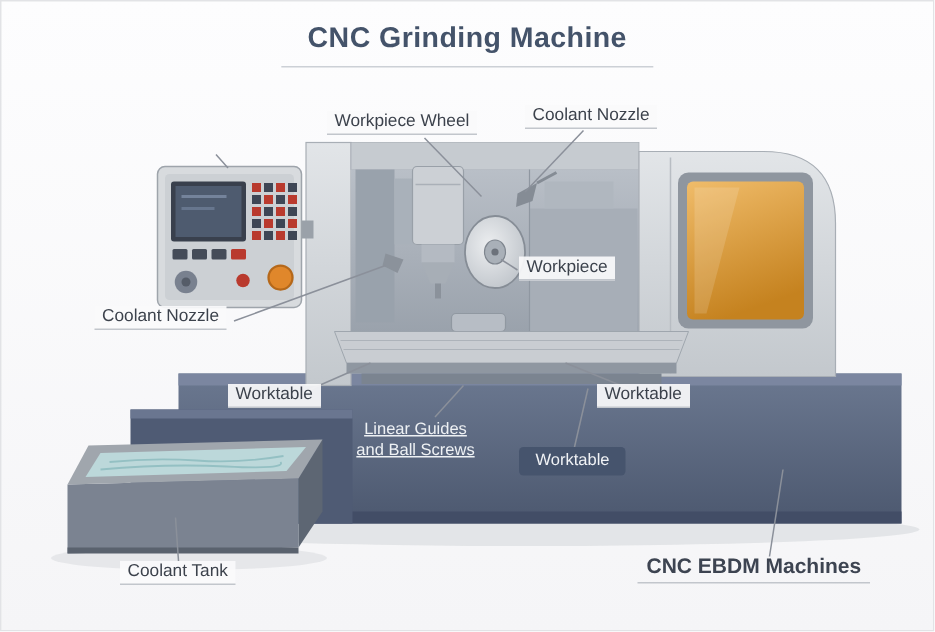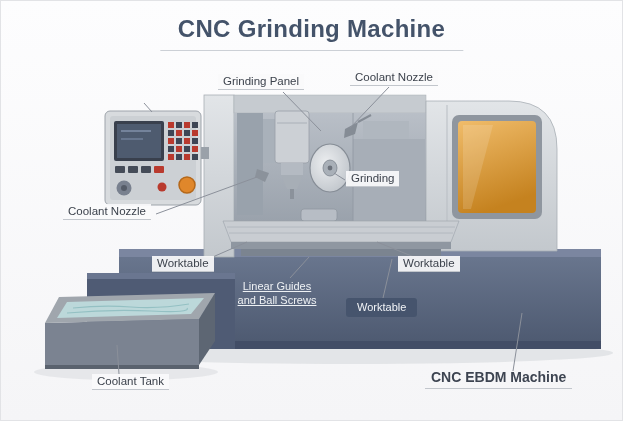--- a/index.html
+++ b/index.html
@@ -5,21 +5,21 @@
   * { margin:0; padding:0; box-sizing:border-box; }
   html,body { background:#ffffff; font-family:"Liberation Sans", sans-serif; }
   .stage {
     position:relative; width:623px; height:421px;
     background:linear-gradient(#fdfdfe,#f5f5f7);
     border:1px solid #e2e3e6; overflow:hidden;
   }
   .illustration { position:absolute; left:0; top:0; width:623px; height:421px; }
   .title {
     position:absolute; top:14px; left:50%; transform:translateX(-50%);
-    font-size:24px; font-weight:bold; color:#44536a; letter-spacing:.3px;
+    font-size:19px; font-weight:bold; color:#44536a; letter-spacing:.3px;
     padding:0 18px 7px; border-bottom:1px solid #ccd0d6; white-space:nowrap;
   }
   .lbl {
     position:absolute; font-size:11.5px; color:#3c424c;
     background:rgba(250,250,251,.92); padding:1px 5px 2px;
     border-bottom:1px solid #c2c6cc; white-space:nowrap;
   }
   .lbl.two-line {
     white-space:normal; width:96px; text-align:center; color:#eef1f4;
     background:transparent; border-bottom:none; line-height:1.3; font-size:11px;
@@ -180,25 +180,25 @@
       <line x1="289" y1="277" x2="308" y2="256"></line>
       <line x1="418" y1="258" x2="376" y2="241"></line>
       <line x1="382" y1="297" x2="391" y2="258"></line>
       <line x1="118" y1="373" x2="116" y2="344"></line>
       <line x1="512" y1="370" x2="521" y2="312"></line>
     </g>
   </svg>
 
   <div class="title">CNC Grinding Machine</div>
 
-  <div class="lbl" style="left:217px; top:73px;">Grinding Panel</div>
+  <div class="lbl" style="left:217px; top:73px;">Workpiece Wheel</div>
   <div class="lbl" style="left:349px; top:69px;">Coolant Nozzle</div>
-  <div class="lbl" style="left:345px; top:170px;">Grinding</div>
+  <div class="lbl" style="left:345px; top:170px;">Workpiece</div>
   <div class="lbl" style="left:62px; top:203px;">Coolant Nozzle</div>
   <div class="lbl" style="left:151px; top:255px;">Worktable</div>
   <div class="lbl two-line" style="left:228px; top:277px;text-decoration:underline;">Linear Guides and Ball Screws</div>
   <div class="lbl" style="left:397px; top:255px;">Worktable</div>
   <div class="badge" style="left:345px; top:297px;">Worktable</div>
-  <div class="lbl" style="left:79px; top:373px;margin-left:12px;">Coolant Tank</div>
-
-  <div class="caption" style="left:424px; top:368px;">CNC EBDM Machine</div>
+  <div class="lbl" style="left:79px; top:373px;">Coolant Tank</div>
+
+  <div class="caption" style="left:424px; top:368px;">CNC EBDM Machines</div>
 
 </div>
 
 </body></html>

